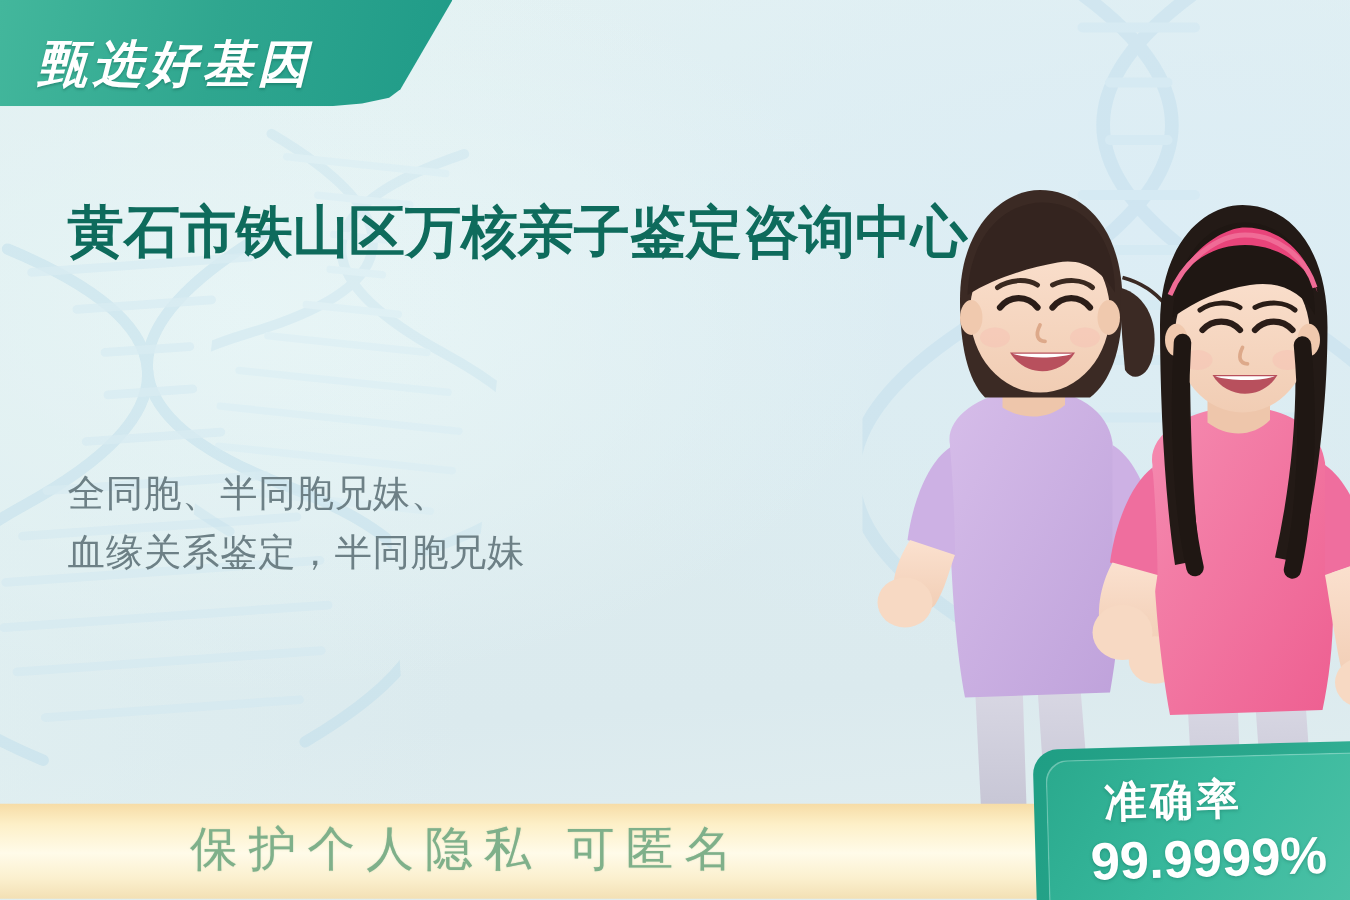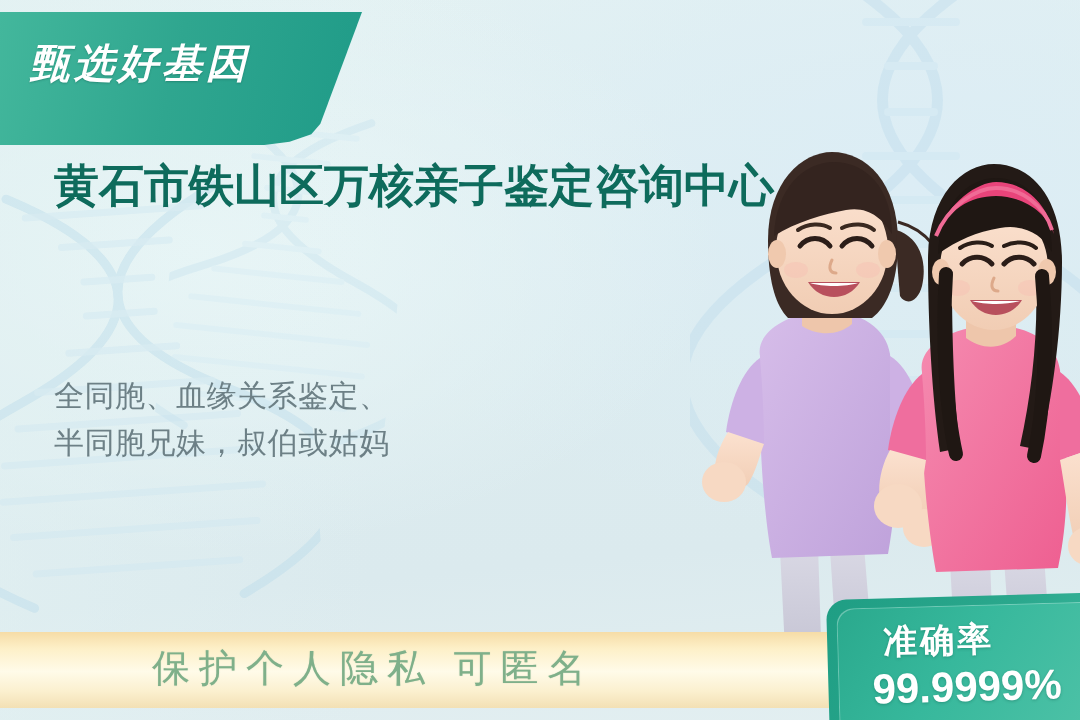--- a/index.html
+++ b/index.html
@@ -36,22 +36,22 @@
 
   
   .photo{
     position:absolute;
     left:660px; top:110px;
     width:440px; height:560px;
   }
 
   
   .logo-banner{
-    position:absolute; left:0; top:12px;
-    width:362px; height:133px;
+    position:absolute; left:0; top:0;
+    width:362px; height:85px;
     background:linear-gradient(103deg,#43b79c 0%,#2fa68f 48%,#1f9b88 100%);
     clip-path:polygon(0 0, 100% 0, 88.5% 84%, 86% 92%, 80% 97.5%, 73% 100%, 0 100%);
     filter:drop-shadow(0 1px 2px rgba(0,0,0,.08));
   }
   .logo-text{
     position:absolute; left:30px; top:24px;
     font-family:"Liberation Serif","DejaVu Serif",serif;
     font-style:italic;
     font-weight:700;
     font-size:40px;
@@ -82,21 +82,21 @@
     line-height:1.57;
     color:#6d8086;
     font-weight:400;
     letter-spacing:.5px;
   }
   .services div{white-space:nowrap;}
 
   
   .bottom-bar{
     position:absolute;
-    left:0; bottom:12px;
+    left:0; bottom:1px;
     width:1080px; height:76px;
     background:linear-gradient(180deg,#f6dca6 0%,#fdf0c8 22%,#fffbe9 52%,#fbf0cf 78%,#f3e0b4 100%);
     margin-top:16px;
   }
   .bottom-bar-edge{
     position:absolute; left:0; bottom:74px; width:1080px; height:3px;
     background:linear-gradient(180deg,rgba(214,236,240,.0),rgba(246,220,166,.9));
   }
   .privacy-text{
     position:absolute;
@@ -344,22 +344,22 @@
     </svg>
   </div>
 
   <div class="logo-banner">
     <div class="logo-text">甄选好基因</div>
   </div>
 
   <div class="headline">黄石市铁山区万核亲子鉴定咨询中心</div>
 
   <div class="services">
-    <div>全同胞、血缘关系鉴定、</div>
-    <div>半同胞兄妹，叔伯或姑妈</div>
+    <div>全同胞、半同胞兄妹、</div>
+    <div>血缘关系鉴定，半同胞兄妹</div>
   </div>
 
   <div class="bottom-bar-edge"></div>
   <div class="bottom-bar">
     <div class="privacy-text">保护个人隐私 可匿名</div>
   </div>
 
   <div class="badge-wrap">
     <div class="badge-outer"></div>
     <div class="badge-inner">

